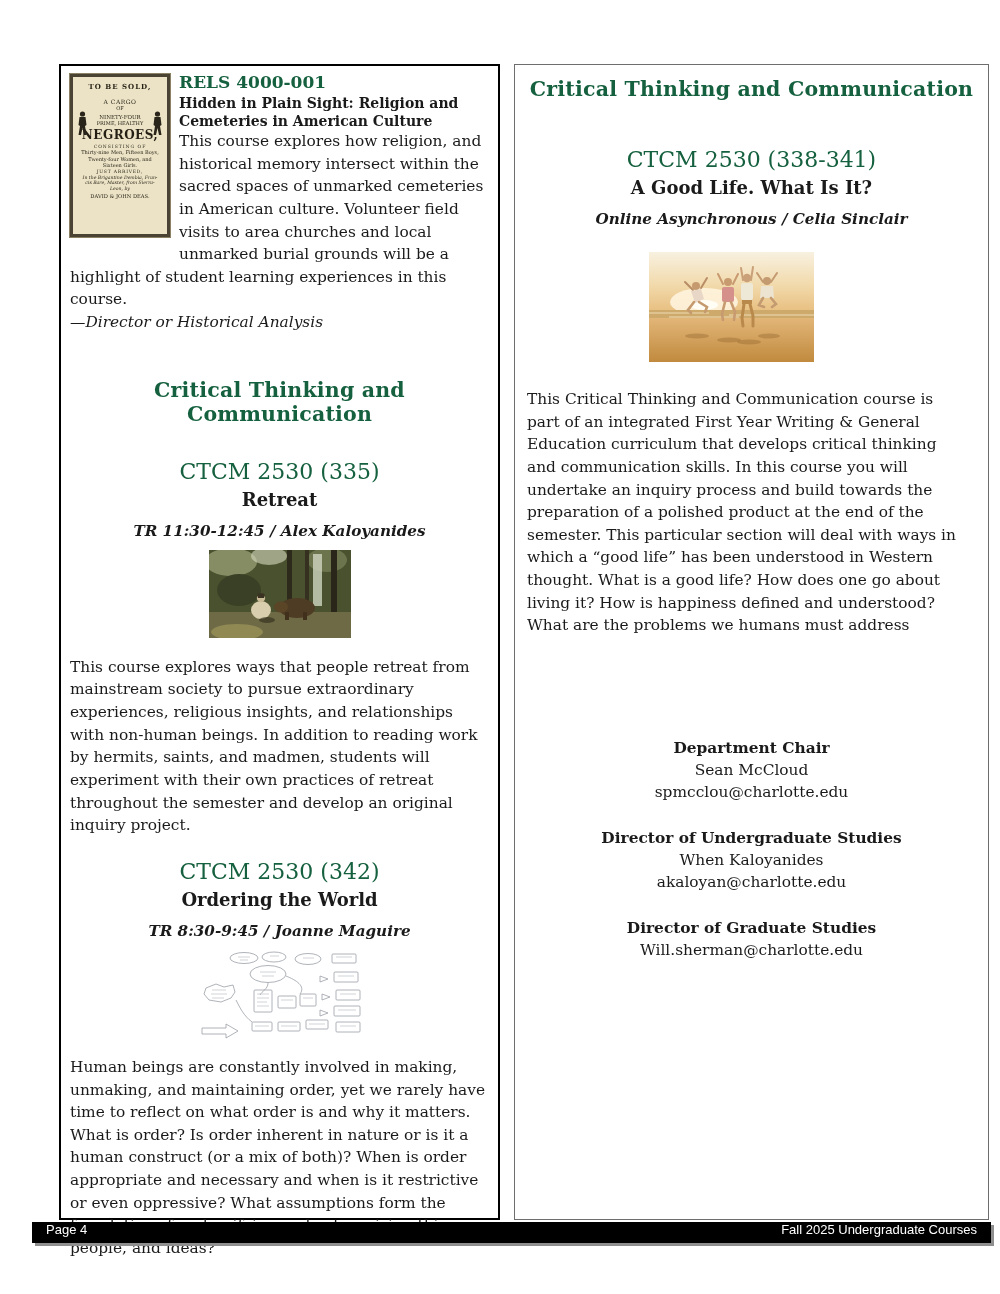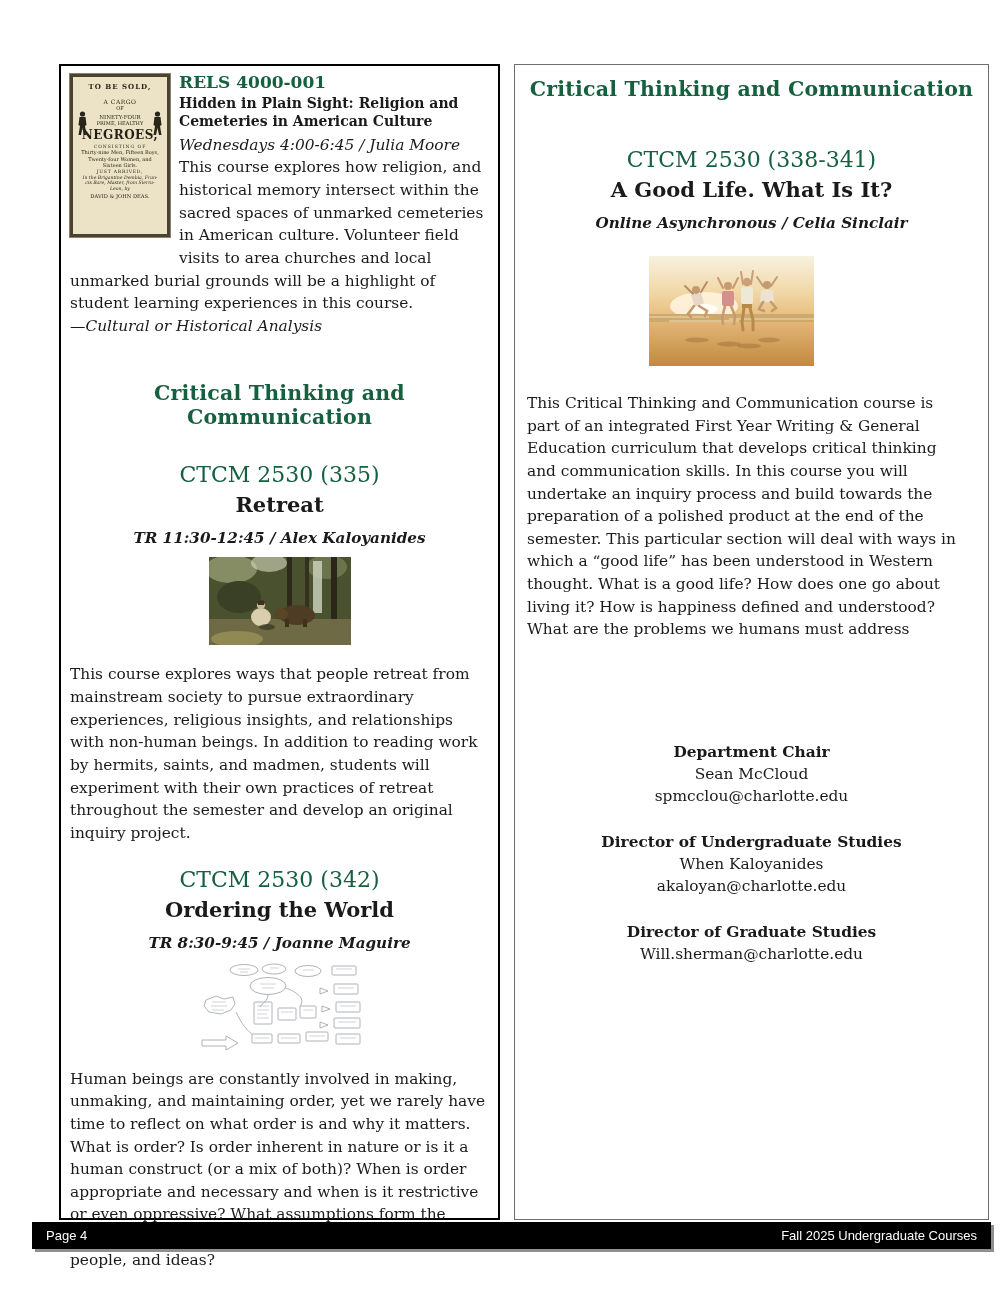--- a/index.html
+++ b/index.html
@@ -46,43 +46,43 @@
   .rels-title { font-weight:bold; font-size:14px; line-height:1.25; margin-top:3px; }
   .rels-sched, .rels-cross { font-style:italic; font-size:15.4px; line-height:1.45; }
   .rels-sched { margin-top:4px; }
   .body-text  { font-size:15.4px; line-height:1.47; }
   .rels-attr  { font-style:italic; font-size:15.4px; line-height:1.47; }
   .clear { clear:both; }
 
   
   .course { text-align:center; }
   .c-code  { color:var(--green); font-weight:normal; font-size:22px; }
-  .c-title { font-weight:bold; font-size:21px; margin-top:5px; }
+  .c-title { font-weight:bold; font-size:18px; margin-top:5px; }
   .c-sched { font-weight:bold; font-style:italic; font-size:15.2px; margin-top:12px; }
 
   .mt-header-left { margin-top:44px; }
   .mt-course1 { margin-top:33px; }
   .mt-course2 { margin-top:22px; }
   .img-center { display:block; margin:10px auto 0; }
   .para1 { margin-top:18px; }
   .para2 { margin-top:16px; }
 
   
   .mt-course-r { margin-top:46px; }
   .beach-wrap { margin:24px 0 0 122px; width:165px; height:110px; }
   .desc-r { margin-top:26px; width:440px; }
   .contacts { margin-top:100px; text-align:center; font-size:15.4px; line-height:1.43; }
   .contact-group + .contact-group { margin-top:24px; }
   .role { font-weight:bold; }
 
   
   .footer {
-    position:absolute; left:32px; top:1222px; width:959px; height:27px;
+    position:absolute; left:32px; top:1222px; width:959px; height:21px;
     background:#000; color:#fff; font-family:"Liberation Sans", sans-serif;
-    font-size:13px; display:flex; justify-content:space-between; align-items:center;
+    font-size:13px; display:flex; justify-content:space-between; 
     padding:0 14px; box-shadow:3px 3px 0 #8f8f8f;
   }
 </style>
 </head>
 <body>
 
 <div class="page">
 
   <div class="col col-left">
 
@@ -107,23 +107,22 @@
           <circle cx="6.5" cy="3" r="2.6" fill="#2a251a"></circle>
           <path d="M3.5 6 h6 l1 8 l-1.5 1 l1.5 9 h-2.5 l-1.5,-7 l-1.5,7 h-2.5 l1.5,-9 l-1.5,-1 z" fill="#2a251a"></path>
         </svg>
         <svg class="fig-r" width="13" height="26" viewBox="0 0 13 26">
           <circle cx="6.5" cy="3" r="2.6" fill="#2a251a"></circle>
           <path d="M3.5 6 h6 l1 8 l-1.5 1 l1.5 9 h-2.5 l-1.5,-7 l-1.5,7 h-2.5 l1.5,-9 l-1.5,-1 z" fill="#2a251a"></path>
         </svg>
       </div>
       <div class="rels-code">RELS 4000-001</div>
       <div class="rels-title">Hidden in Plain Sight: Religion and Cemeteries in American Culture</div>
-      <div class="rels-sched">Wednesdays 4:00-6:45 / Julia Moore</div>
       <div class="body-text">This course explores how religion, and historical memory intersect within the sacred spaces of unmarked cemeteries in American culture. Volunteer field visits to area churches and local unmarked burial grounds will be a highlight of student learning experiences in this course.</div>
-      <div class="rels-attr">—Cultural or Historical Analysis</div>
+      <div class="rels-attr">—Director or Historical Analysis</div>
       <div class="clear"></div>
     </div>
 
     <div class="section-header mt-header-left">Critical Thinking and Communication</div>
 
     <div class="course mt-course1">
       <div class="c-code">CTCM 2530 (335)</div>
       <div class="c-title">Retreat</div>
       <div class="c-sched">TR 11:30-12:45 / Alex Kaloyanides</div>
       <svg class="img-center" width="142" height="88" viewBox="0 0 142 88">

